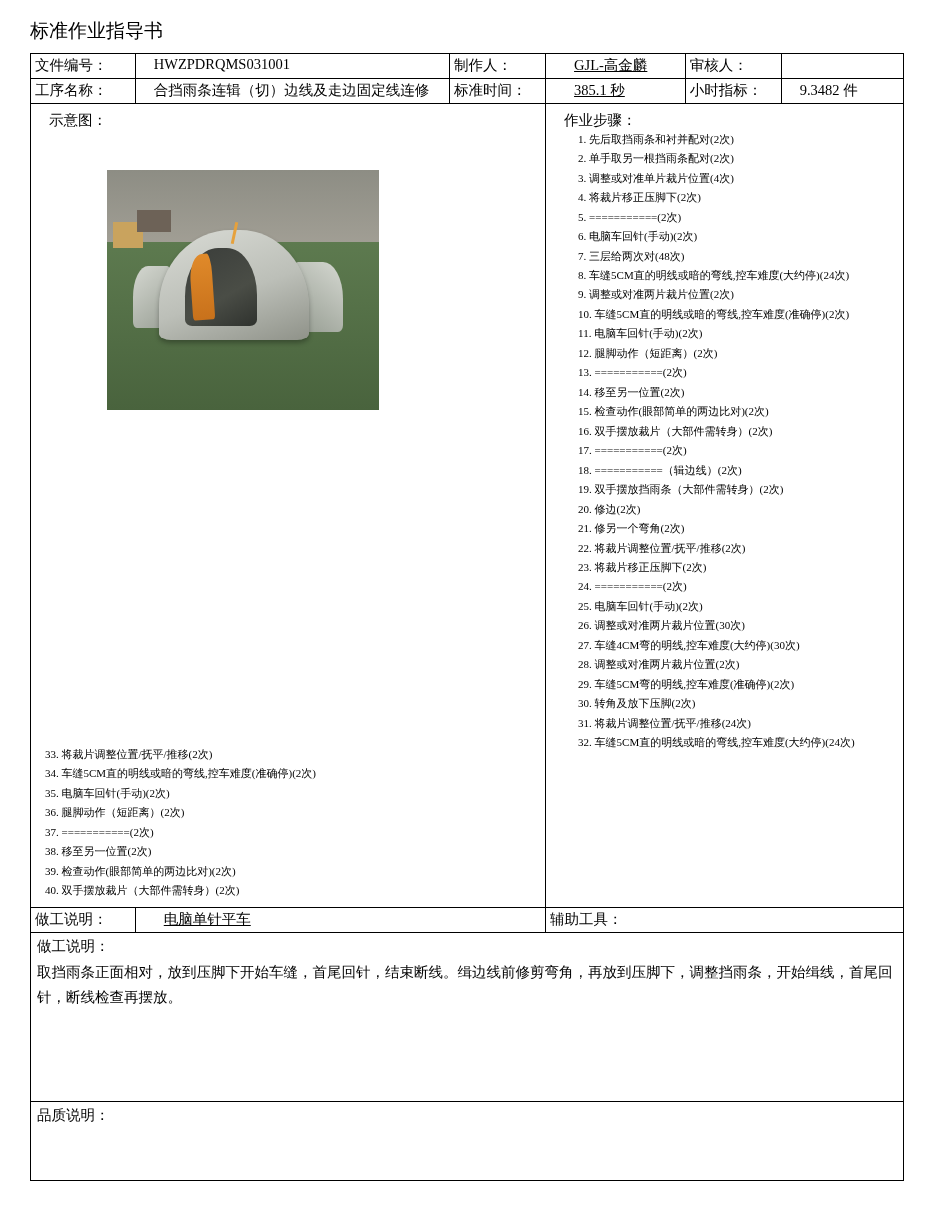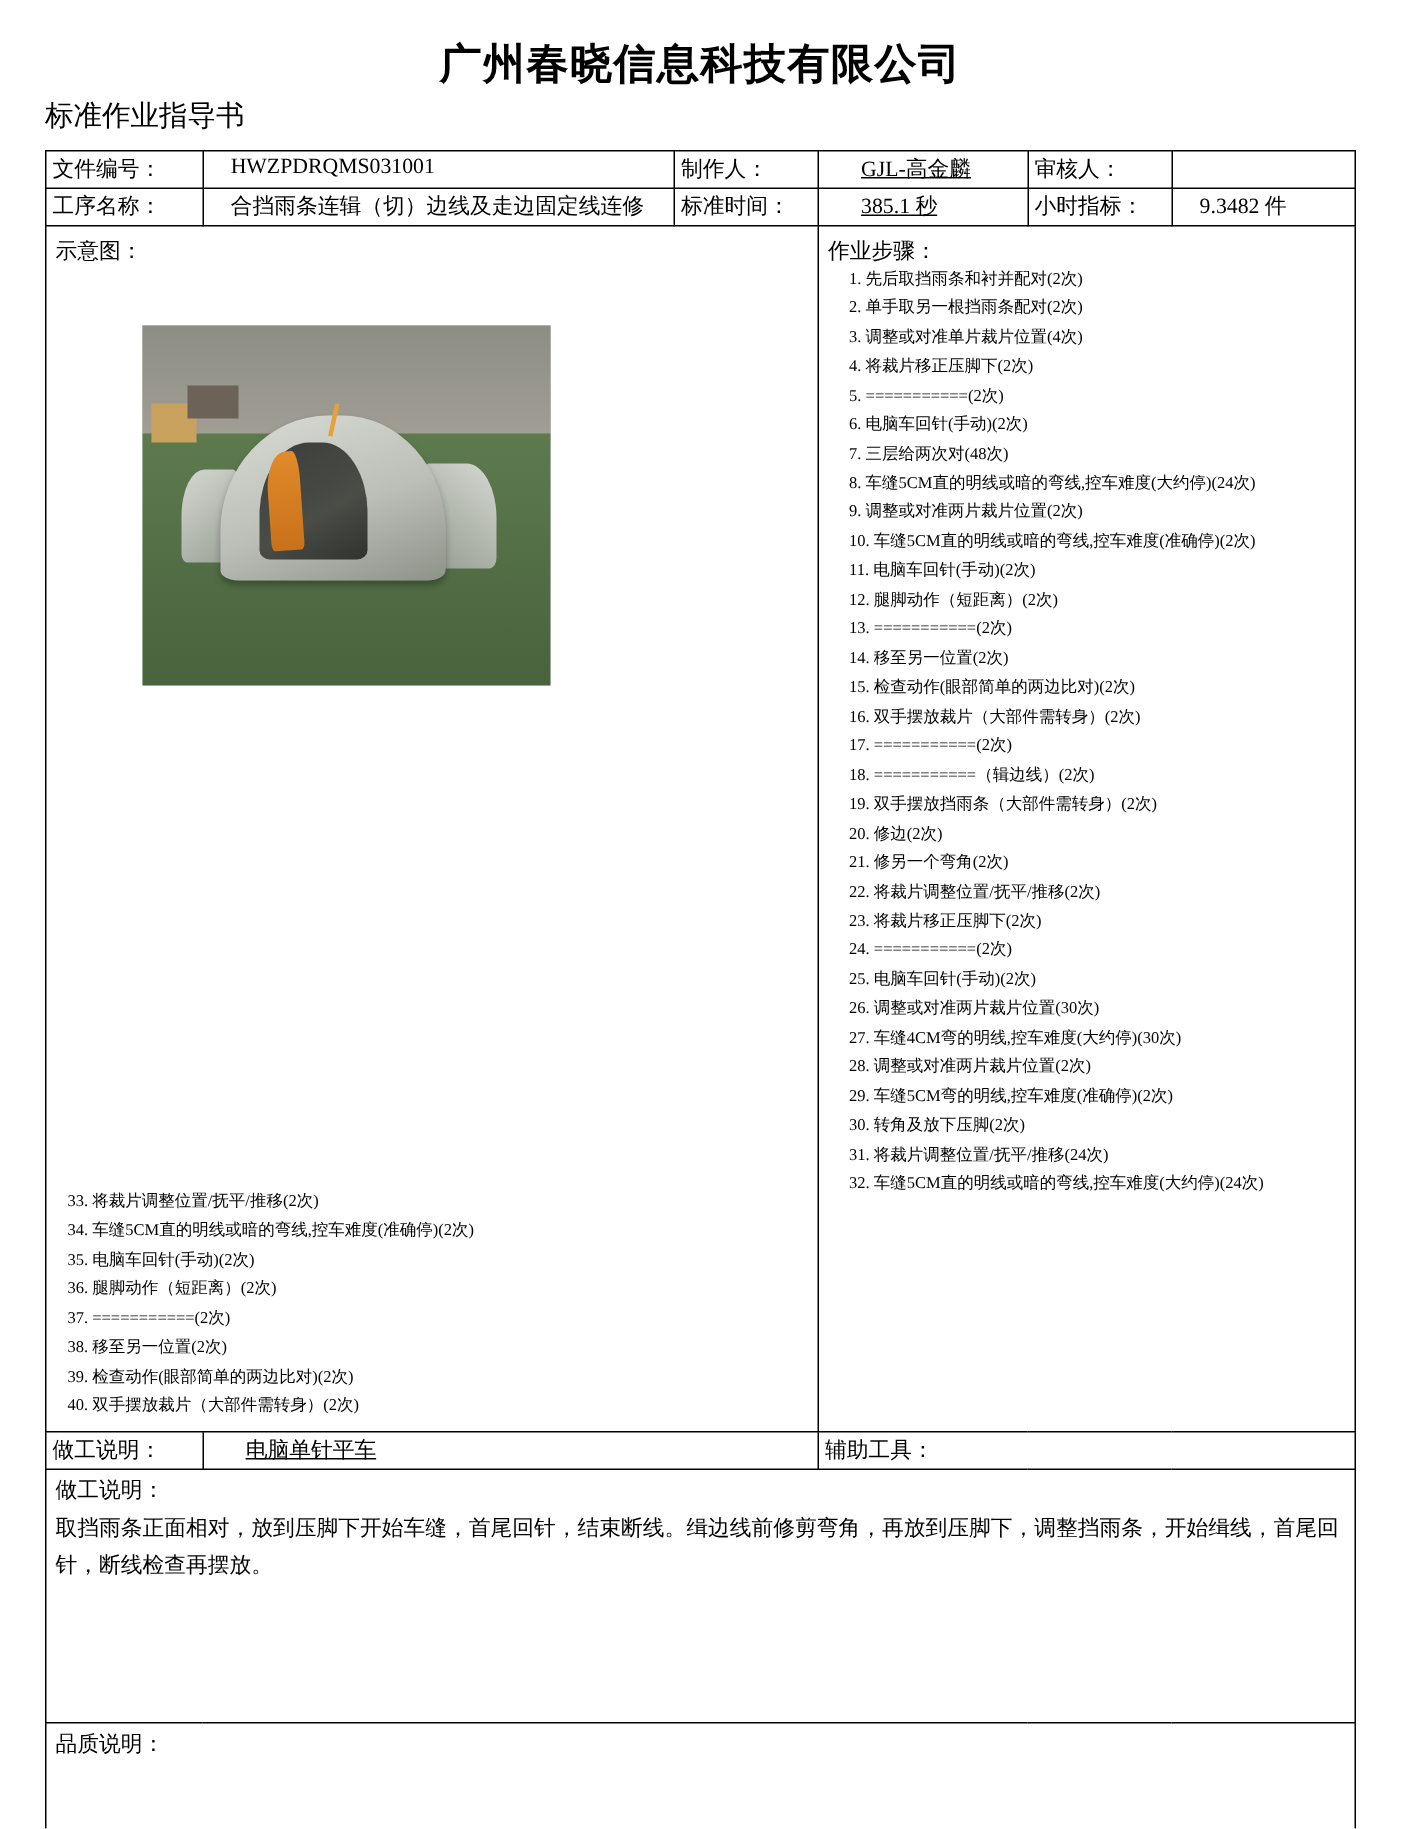--- a/index.html
+++ b/index.html
@@ -64,21 +64,21 @@
   .row-h {
     height: 25px;
   }
   .cell-head {
     font-size: 14.5px;
     padding-top: 3px !important;
   }
   .body-cell {
     height: 795px;
     position: relative;
-    padding: 4px 6px !important;
+    padding: 4px 18px !important;
   }
   .img-wrap {
     margin: 40px 0 0 58px;
     width: 272px;
     height: 240px;
     background: #6f7a6a;
     position: relative;
     overflow: hidden;
   }
   
@@ -173,21 +173,20 @@
   .note-text {
     font-size: 14.5px;
     line-height: 1.75;
   }
 </style>
 </head>
 <body>
 
 <div class="page">
 
-  <div class="doc-title">广州春晓信息科技有限公司</div>
   <div class="doc-subtitle">标准作业指导书</div>
 
   <table class="sheet">
     <colgroup>
       <col style="width:12%">
       <col style="width:36%">
       <col style="width:11%">
       <col style="width:16%">
       <col style="width:11%">
       <col style="width:14%">

